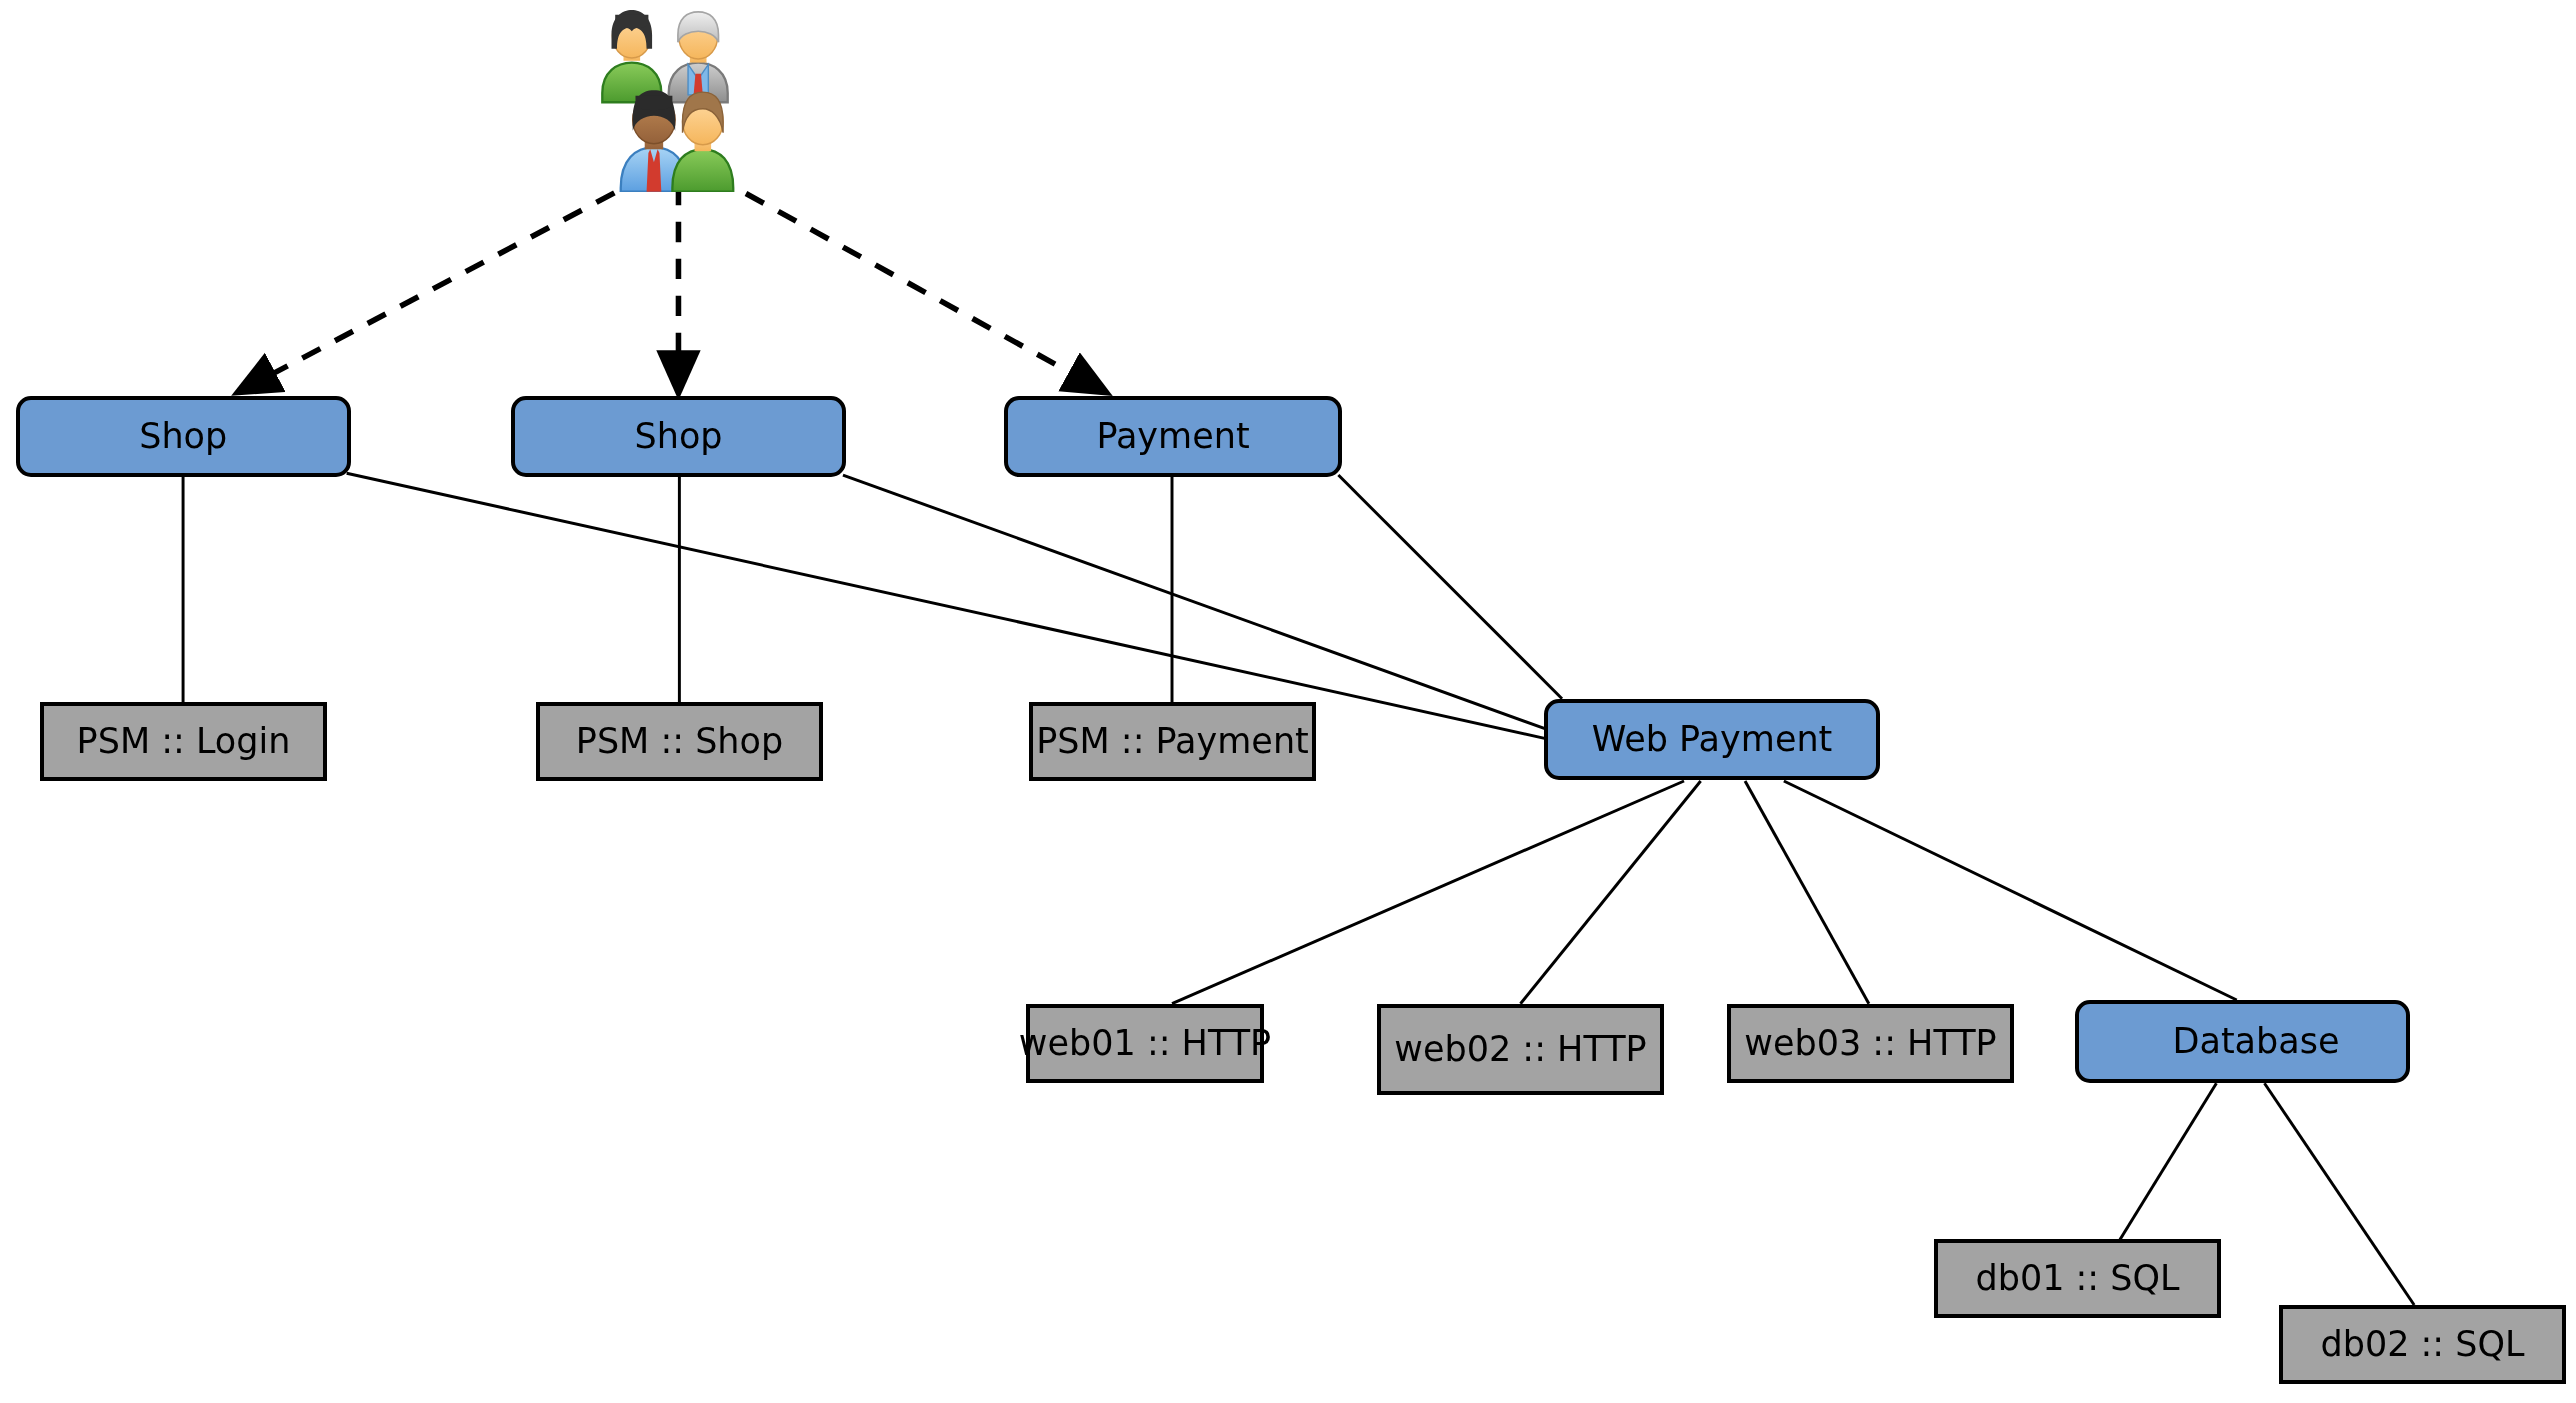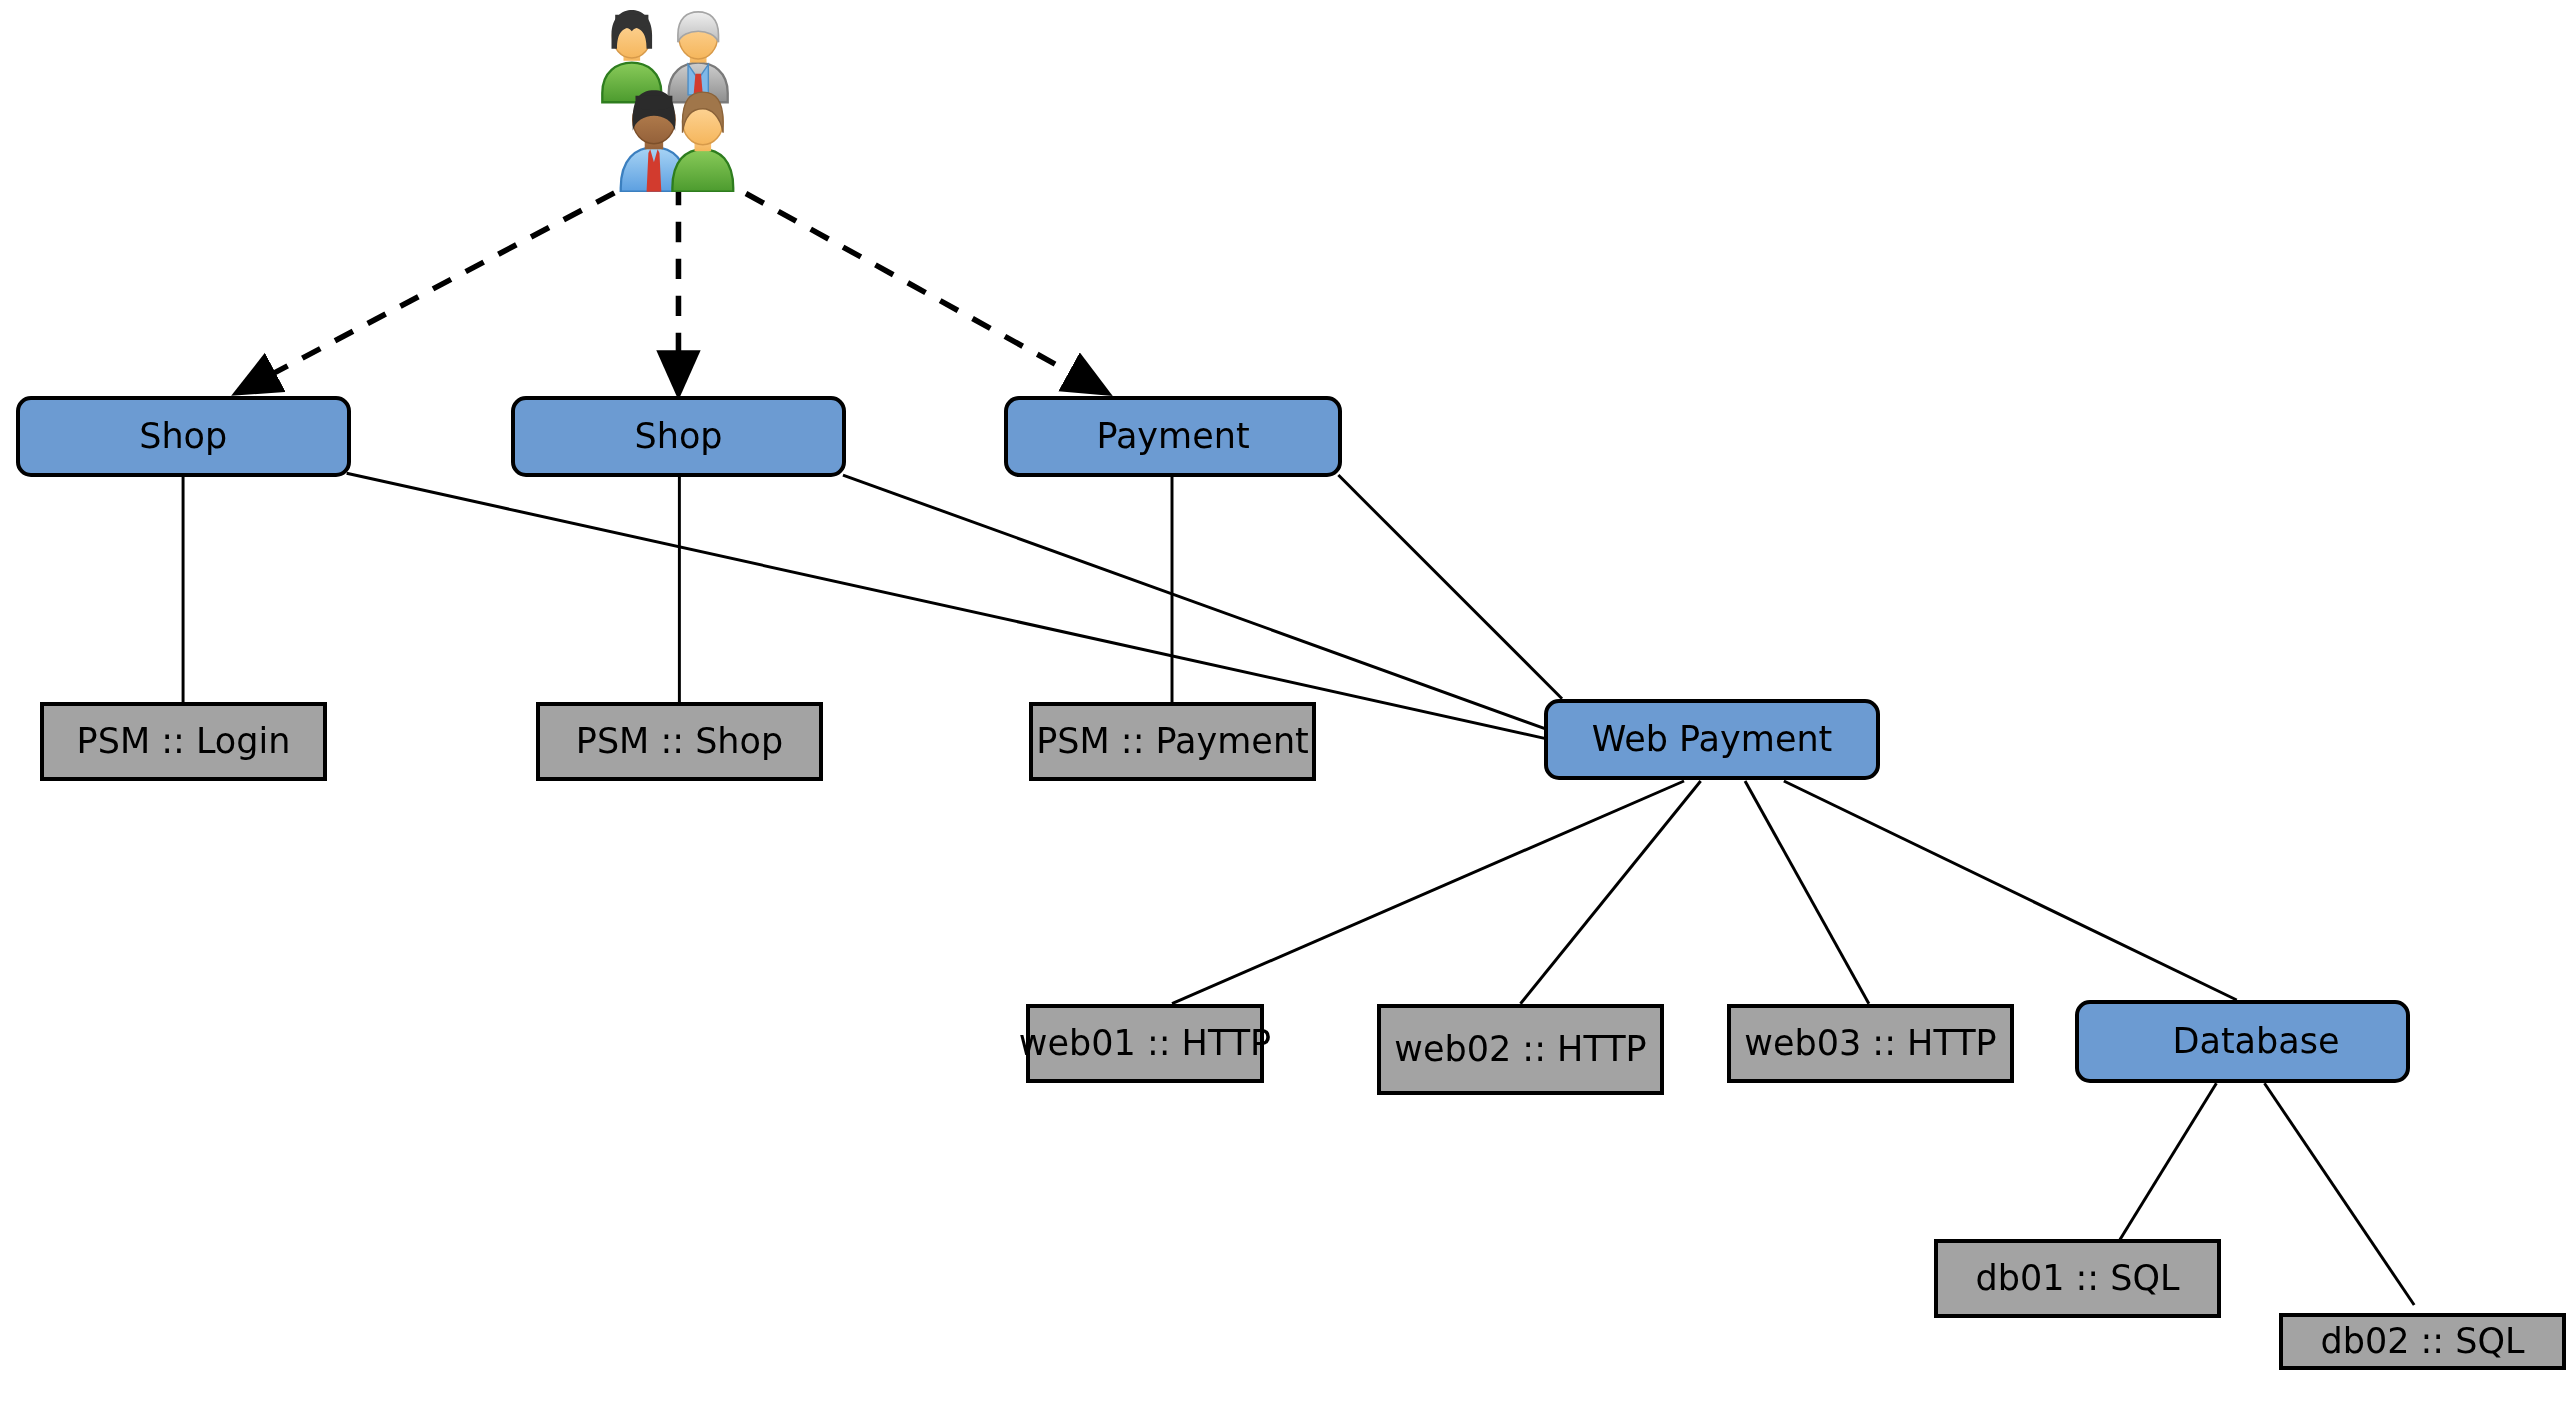--- a/index.html
+++ b/index.html
@@ -177,18 +177,18 @@
       </div>
       <div class="node artifact" style="left: 1727px; top: 1004px; width: 287px; height: 79px;">
         <span>web03 :: HTTP</span>
       </div>
       <div class="node component" style="left: 2075px; top: 1000px; width: 335px; height: 83px; padding-left: 27px;">
         <span>Database</span>
       </div>
       <div class="node artifact" style="left: 1934px; top: 1239px; width: 287px; height: 79px; justify-content: center;">
         <span>db01 :: SQL</span>
       </div>
-      <div class="node artifact" style="left: 2279px; top: 1305px; width: 287px; height: 57px; margin-top: 8px;">
+      <div class="node artifact" style="left: 2279px; top: 1305px; width: 287px; height: 79px;">
         <span>db02 :: SQL</span>
       </div>
     </div>
 </div>
 
 
 </body></html>

